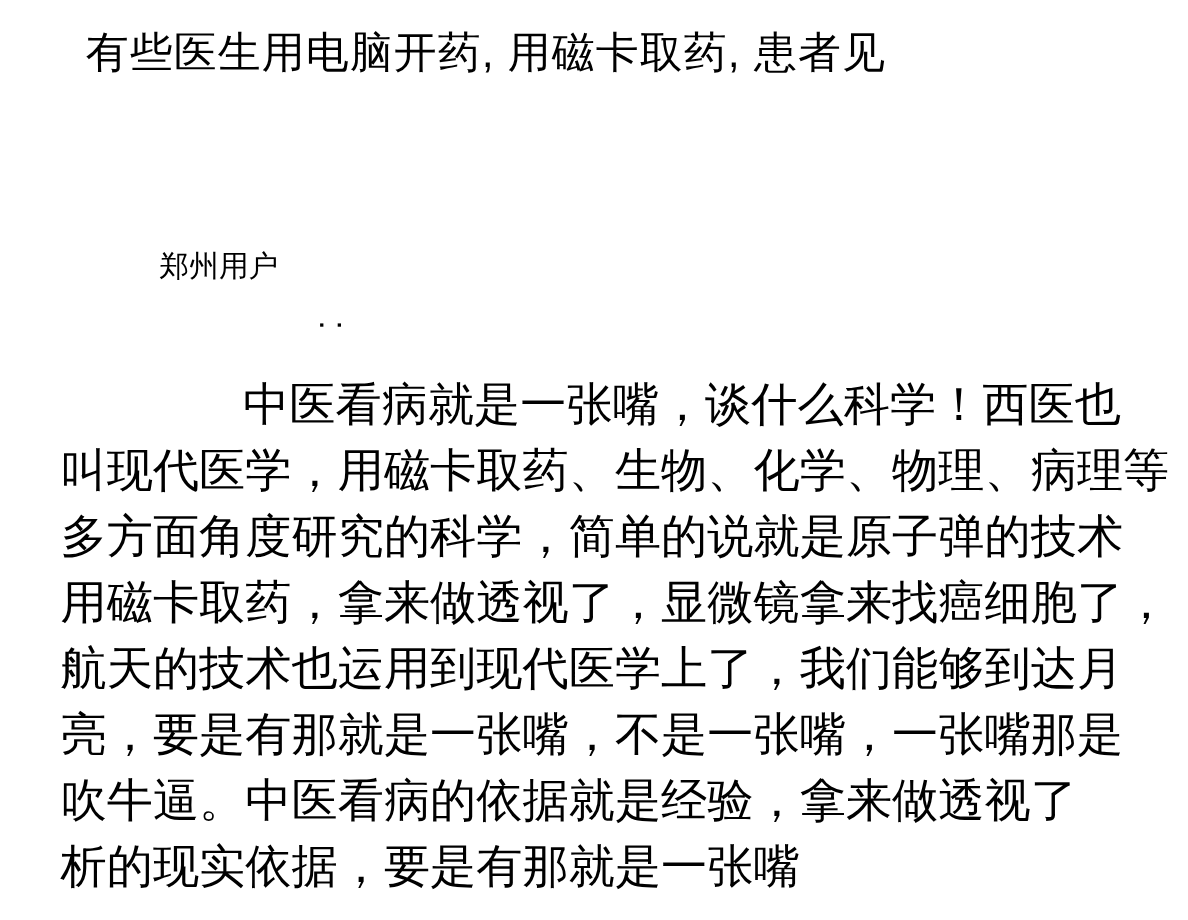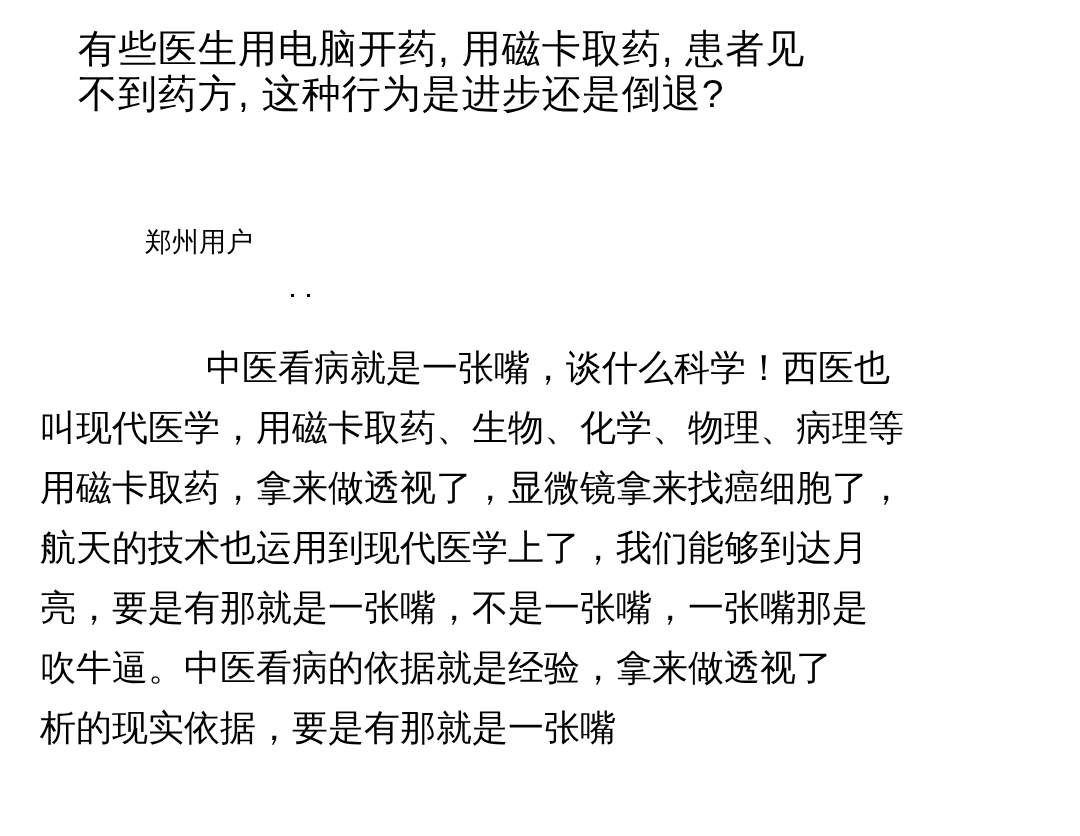--- a/index.html
+++ b/index.html
@@ -42,54 +42,54 @@
   .noise-dots .dot {
     position: absolute;
     top: 0;
     width: 3px; height: 3px;
     background: #000000;
   }
   .noise-dots .dot:nth-child(1) { left: 0; }
   .noise-dots .dot:nth-child(2) { left: 16px; }
   .answer-text {
     position: absolute;
-    left: 40px; top: 338px;
+    left: 55px; top: 338px;
     width: 1015px;
-    font-size: 36px;
+    font-size: 42px;
     line-height: 60px;
     color: #000000;
   }
   .answer-line {
     height: 60px;
     white-space: nowrap;
   }
   .answer-line.indent-first {
     text-indent: 166px;
   }
 </style>
 </head>
 <body>
 
 <div class="page">
 
   <div class="question-title">
     <div class="title-line">有些医生用电脑开药, 用磁卡取药, 患者见</div>
-    <div class="title-line">不到药方, 这种行为是进步还是倒退?</div>
   </div>
 
   <div class="author-name">郑州用户</div>
 
   <div class="noise-dots">
     <span class="dot"></span>
     <span class="dot"></span>
   </div>
 
   <div class="answer-text">
     <div class="answer-line indent-first">中医看病就是一张嘴，谈什么科学！西医也</div>
     <div class="answer-line">叫现代医学，用磁卡取药、生物、化学、物理、病理等</div>
+    <div class="answer-line">多方面角度研究的科学，简单的说就是原子弹的技术</div>
     <div class="answer-line">用磁卡取药，拿来做透视了，显微镜拿来找癌细胞了，</div>
     <div class="answer-line">航天的技术也运用到现代医学上了，我们能够到达月</div>
     <div class="answer-line">亮，要是有那就是一张嘴，不是一张嘴，一张嘴那是</div>
     <div class="answer-line">吹牛逼。中医看病的依据就是经验，拿来做透视了</div>
     <div class="answer-line">析的现实依据，要是有那就是一张嘴</div>
   </div>
 
 </div>
 
 </body></html>

